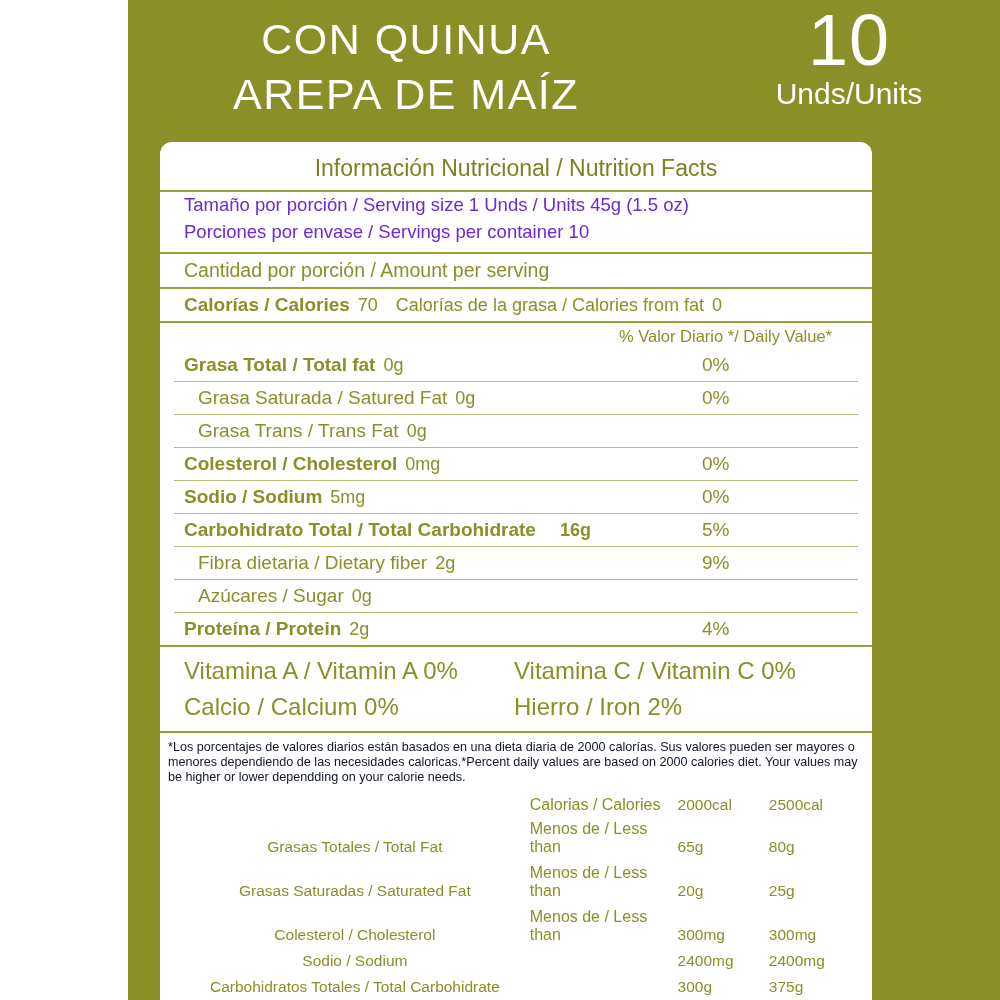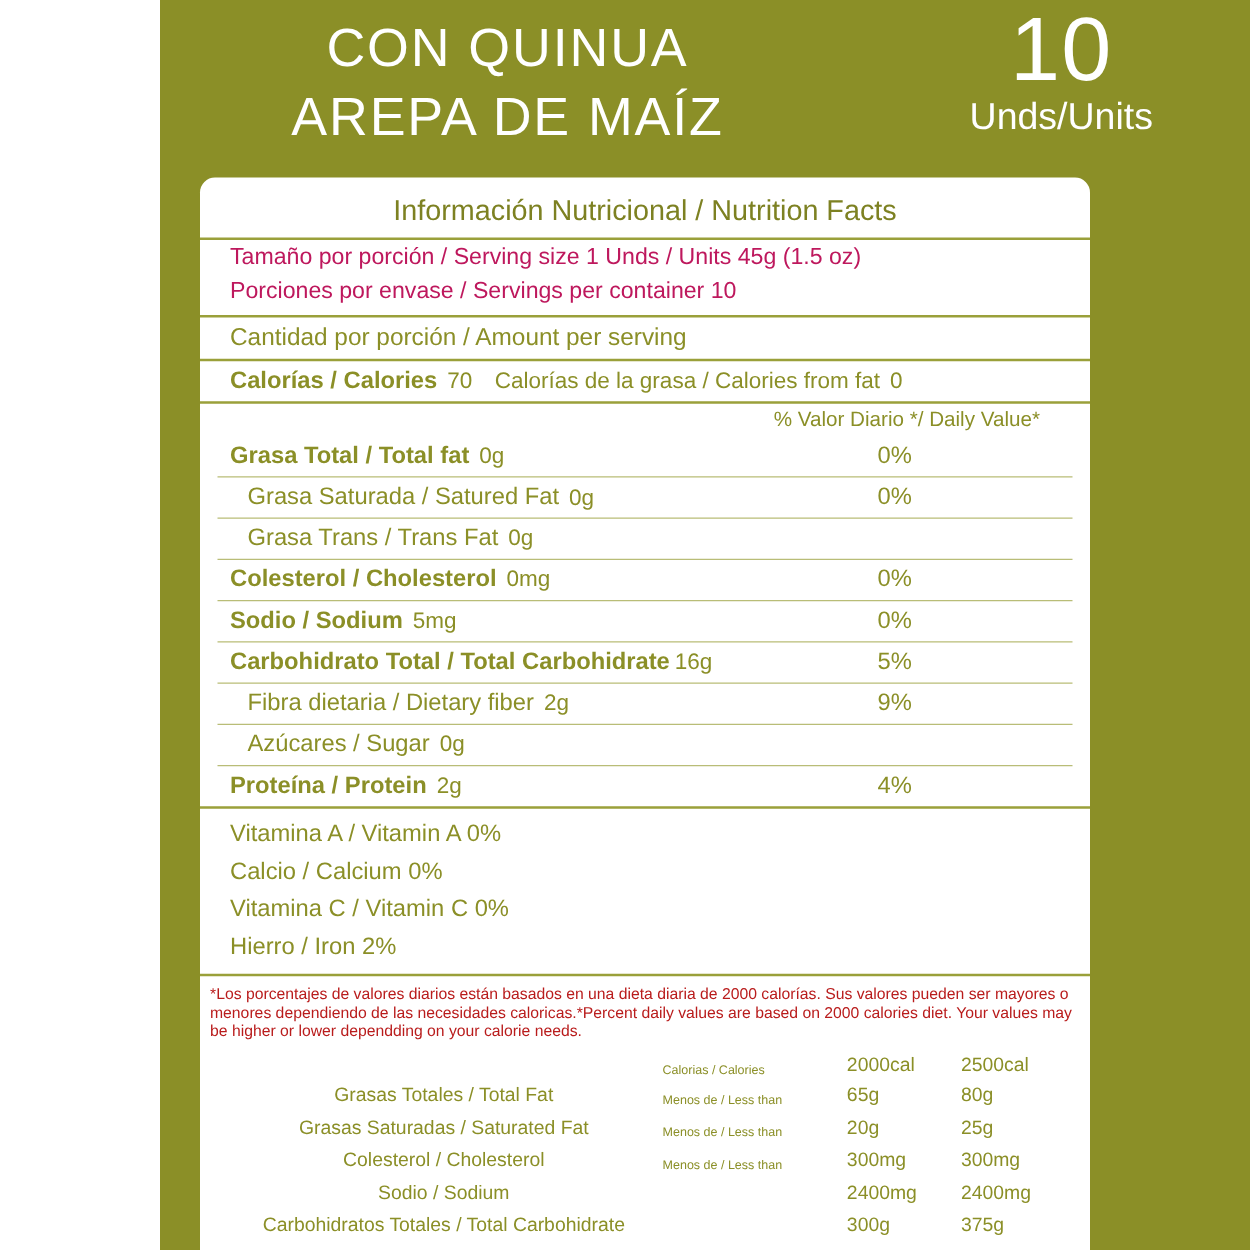--- a/index.html
+++ b/index.html
@@ -63,21 +63,21 @@
   .nf-title {
     text-align: center;
     font-size: 23px;
     padding: 5px 0 8px 0;
     color: #7d8122;
   }
   .serving-lines {
     font-size: 18.5px;
     line-height: 1.45;
     padding: 0 0 6px 10px;
-    color: #be185d;
+    color: #6d28d9;
   }
   .rule { border-top: 2px solid #9aa03a; }
   .rule-thin { border-top: 1px solid #b9bd77; }
 
   .row {
     position: relative;
     display: flex;
     align-items: baseline;
     padding: 5px 0 5px 10px;
     font-size: 19px;
@@ -99,47 +99,46 @@
   .dv-header {
     text-align: right;
     font-size: 16.5px;
     padding: 4px 26px 3px 0;
   }
 
   
   .vit-grid {
     display: flex;
     padding: 6px 0 6px 10px;
-    font-size: 19px;
-    flex-direction: column;
+    font-size: 24px;
   }
   .vit-col { width: 330px; }
   .vit-line { padding: 4px 0; }
 
   
   .footnote {
     font-size: 12.6px;
     line-height: 1.22;
     padding: 7px 6px 6px 8px;
-    color: #b91c1c;
+    color: #0f172a;
   }
 
   
   .dvtable {
     width: 100%;
     border-collapse: collapse;
     font-size: 15.5px;
   }
   .dvtable td {
     padding: 4px 2px;
     vertical-align: bottom;
     color: #8b8f27;
   }
   .dvtable .c-name { width: 360px; padding-left: 10px; text-align: center; }
-  .dvtable .c-less { width: 150px; font-size: 10px; }
+  .dvtable .c-less { width: 150px; font-size: 16px; }
   .dvtable .c-v1 { width: 92px; }
   .dvtable .c-v2 { width: 92px; }
   .dvtable thead td { font-size: 15.5px; }
   .dvt-headrow td { padding-bottom: 2px; }
 
   .cpg {
     font-size: 16px;
     padding: 8px 0 4px 10px;
     line-height: 1.5;
   }
@@ -220,21 +219,21 @@
         </div>
         <div class="rule-thin"></div>
         <div class="row">
           <span class="b">Sodio / Sodium</span>
           <span class="small-val" style="margin-left: 8px;">5mg</span>
           <span class="dv">0%</span>
         </div>
         <div class="rule-thin"></div>
         <div class="row">
           <span class="b">Carbohidrato Total / Total Carbohidrate</span>
-          <span class="small-val" style="margin-left: 4px;">16g</span>
+          <span class="small-val" style="margin-left: 24px; font-weight: bold;">16g</span>
           <span class="dv">5%</span>
         </div>
         <div class="rule-thin"></div>
         <div class="row" style="padding-left: 24px;">
           <span>Fibra dietaria / Dietary fiber</span>
           <span class="small-val" style="margin-left: 8px;">2g</span>
           <span class="dv">9%</span>
         </div>
         <div class="rule-thin"></div>
         <div class="row" style="padding-left: 24px;">

